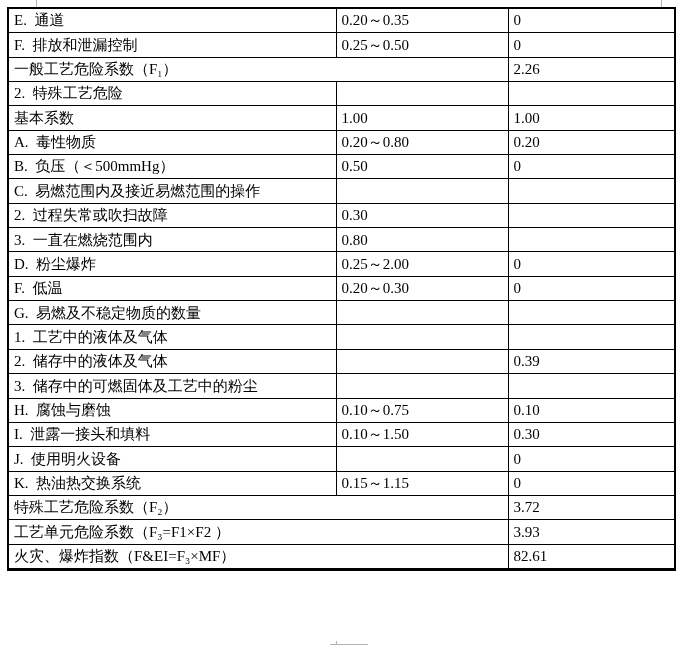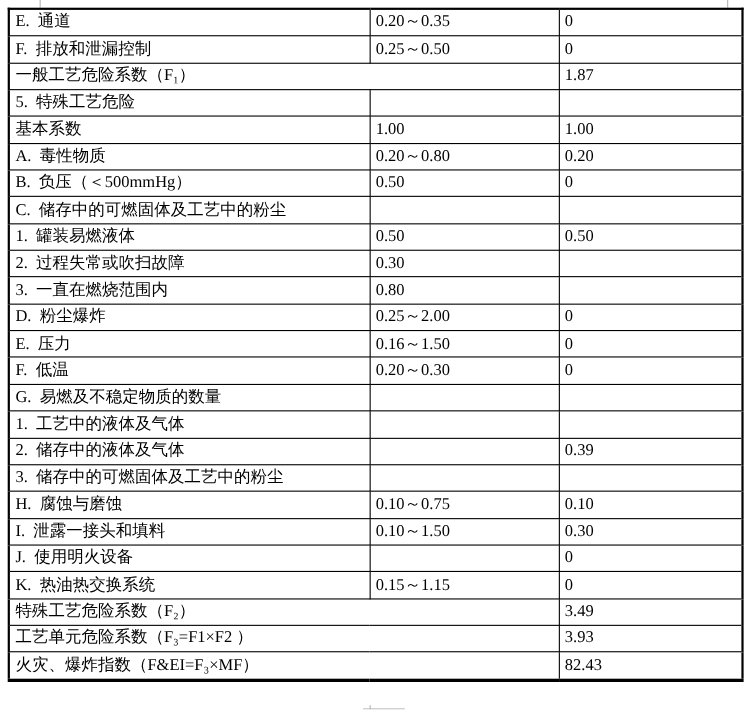--- a/index.html
+++ b/index.html
@@ -79,70 +79,60 @@
           <td>0.20～0.35</td>
           <td>0</td>
         </tr>
         <tr>
           <td>F.  排放和泄漏控制</td>
           <td>0.25～0.50</td>
           <td>0</td>
         </tr>
         <tr>
           <td colspan="2">一般工艺危险系数（F₁）</td>
-          <td>1.87</td>
+          <td>2.26</td>
         </tr>
         <tr>
-          <td>5.  特殊工艺危险</td>
+          <td>2.  特殊工艺危险</td>
           <td></td>
           <td></td>
         </tr>
         <tr>
           <td>基本系数</td>
           <td>1.00</td>
           <td>1.00</td>
         </tr>
         <tr>
           <td>A.  毒性物质</td>
           <td>0.20～0.80</td>
           <td>0.20</td>
         </tr>
         <tr>
           <td>B.  负压（＜500mmHg）</td>
           <td>0.50</td>
           <td>0</td>
         </tr>
         <tr>
-          <td>C.  储存中的可燃固体及工艺中的粉尘</td>
+          <td>C.  易燃范围内及接近易燃范围的操作</td>
           <td></td>
           <td></td>
-        </tr>
-        <tr>
-          <td>1.  罐装易燃液体</td>
-          <td>0.50</td>
-          <td>0.50</td>
         </tr>
         <tr>
           <td>2.  过程失常或吹扫故障</td>
           <td>0.30</td>
           <td></td>
         </tr>
         <tr>
           <td>3.  一直在燃烧范围内</td>
           <td>0.80</td>
           <td></td>
         </tr>
         <tr>
           <td>D.  粉尘爆炸</td>
           <td>0.25～2.00</td>
-          <td>0</td>
-        </tr>
-        <tr>
-          <td>E.  压力</td>
-          <td>0.16～1.50</td>
           <td>0</td>
         </tr>
         <tr>
           <td>F.  低温</td>
           <td>0.20～0.30</td>
           <td>0</td>
         </tr>
         <tr>
           <td>G.  易燃及不稳定物质的数量</td>
           <td></td>
@@ -178,26 +168,26 @@
           <td></td>
           <td>0</td>
         </tr>
         <tr>
           <td>K.  热油热交换系统</td>
           <td>0.15～1.15</td>
           <td>0</td>
         </tr>
         <tr>
           <td colspan="2">特殊工艺危险系数（F₂）</td>
-          <td>3.49</td>
+          <td>3.72</td>
         </tr>
         <tr>
           <td colspan="2">工艺单元危险系数（F₃=F1×F2 ）</td>
           <td>3.93</td>
         </tr>
         <tr>
           <td colspan="2">火灾、爆炸指数（F&amp;EI=F₃×MF）</td>
-          <td>82.43</td>
+          <td>82.61</td>
         </tr>
       </tbody>
   </table>
 
 </div>
 
 </body></html>

